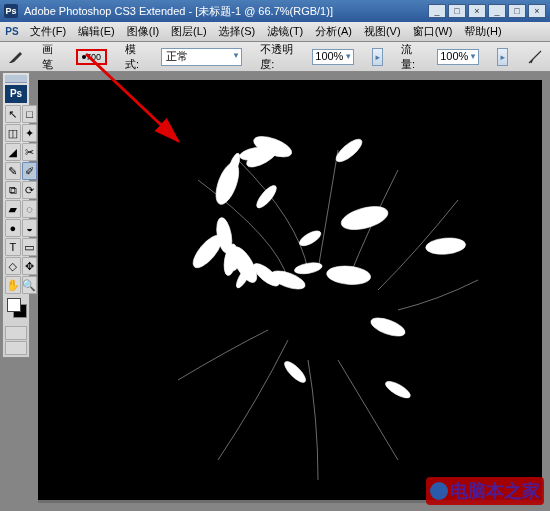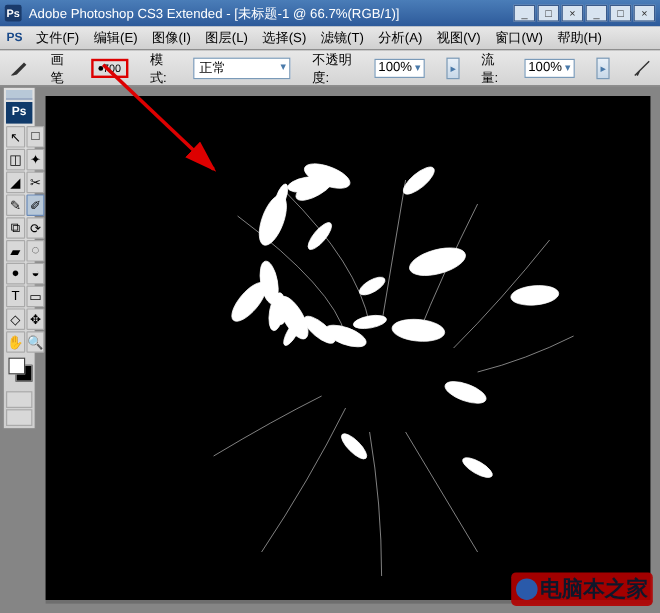--- a/index.html
+++ b/index.html
@@ -35,21 +35,21 @@
 .toolbox .sw-f { position: absolute; top: 0; left: 2px; width: 14px; height: 14px; background: #fff; border: 1px solid #444; }
 .toolbox .sw-b { position: absolute; top: 6px; left: 8px; width: 14px; height: 14px; background: #000; border: 1px solid #888; }
 .toolbox .modebtns { margin-top: 4px; display: flex; flex-direction: column; gap: 1px; }
 .toolbox .mb { height: 14px; border: 1px solid #aaa; background: #d8d8d8; }
 
 .canvas-wrap { position: absolute; top: 8px; left: 38px; right: 8px; bottom: 8px; background: #6e6e6e; }
 .canvas { position: absolute; top: 0; left: 0; width: 504px; height: 420px; background: #000; }
 
 .arrow { position: absolute; top: 46px; left: 78px; pointer-events: none; }
 
-.watermark { position: absolute; right: 6px; bottom: 6px; font-size: 18px; color: #0f172a; background: rgba(180,0,0,0.9); padding: 2px 4px; border-radius: 4px; font-weight: bold; display: flex; align-items: center; gap: 2px; text-align: right; }
+.watermark { position: absolute; right: 6px; bottom: 6px; font-size: 18px; color: #4c1d95; background: rgba(180,0,0,0.9); padding: 2px 4px; border-radius: 4px; font-weight: bold; display: flex; align-items: center; gap: 2px; text-align: right; }
 .watermark .globe { width: 18px; height: 18px; background: #2a5aaa; border-radius: 50%; display: inline-block; }
 </style>
 </head>
 <body>
 
 <div class="titlebar">
   <span class="logo">Ps</span>
   <span class="title"><span>Adobe Photoshop CS3 Extended</span> - <span>[未标题-1 @ 66.7%(RGB/1)]</span></span>
   <span class="wbtn">_</span>
   <span class="wbtn">□</span>

